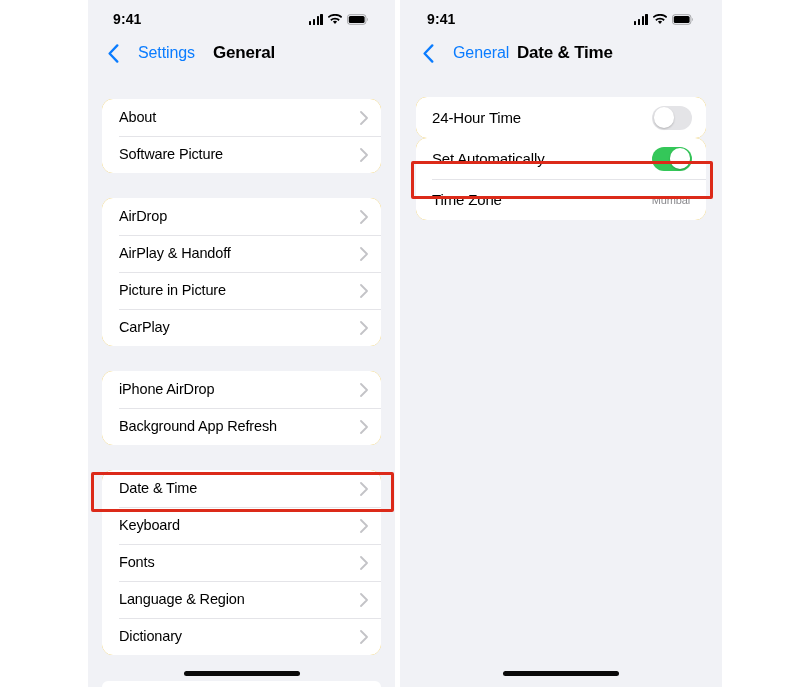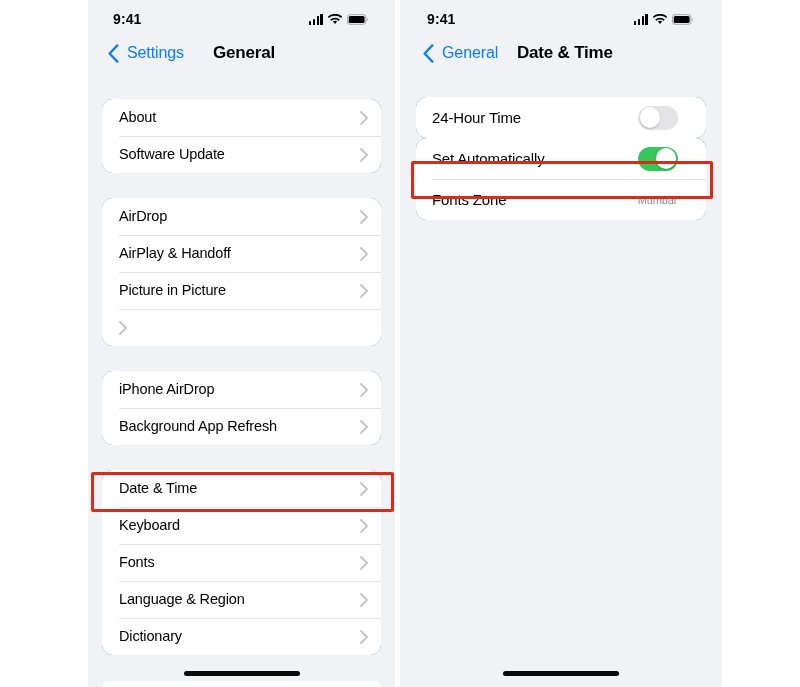--- a/index.html
+++ b/index.html
@@ -85,21 +85,21 @@
     position: relative;
     height: 38px;
   }
   .nav-back {
     position: absolute;
     left: 0;
     top: 0;
     height: 38px;
     display: flex;
     align-items: center;
-    gap: 8px;
+    gap: 19px;
     color: #0a7cff;
     cursor: pointer;
   }
   .phone--left  .nav-back { left: 20px; }
   .phone--right .nav-back { left: 23px; }
 
   .nav-chevron { display: block; }
   .nav-back-label {
     font-size: 16px;
     color: #0a7cff;
@@ -119,42 +119,42 @@
   .phone--left  .nav-title { left: 125px; }
   .phone--right .nav-title { left: 117px; }
 
   
   .content {
     position: relative;
     padding: 0;
   }
 
   .group {
-    background: #0f766e;
+    background: #eab308;
     border-radius: 11px;
     margin: 0 14px;
     overflow: hidden;
     position: relative;
   }
   .phone--right .group { margin: 0 16px; }
 
   .group--spaced   { margin-top: 25px; }
   .group--spaced-s { margin-top: 22px; }
 
   .row {
     position: relative;
     display: flex;
     align-items: center;
     min-height: 37px;
     height: 37px;
     padding: 0 13px 0 17px;
     cursor: pointer;
     background: #ffffff;
   }
-  .phone--right .row { height: 41px; min-height: 41px; padding-left: 16px; padding-right: 28px; }
+  .phone--right .row { height: 41px; min-height: 41px; padding-left: 16px; padding-right: 14px; }
 
   .row + .row::before {
     content: "";
     position: absolute;
     left: 17px;
     right: 0;
     top: 0;
     height: 1px;
     background: #e4e4e8;
   }
@@ -287,21 +287,21 @@
     <div class="content" style="padding-top:27px;">
 
       <div class="group">
         <div class="row">
           <span class="row-label">About</span>
           <svg class="chevron-right" width="8" height="14" viewBox="0 0 8 14">
               <path d="M1 1l6 6-6 6" fill="none" stroke="#c3c3c7" stroke-width="1.8" stroke-linecap="round" stroke-linejoin="round"></path>
             </svg>
         </div>
         <div class="row">
-          <span class="row-label">Software Update</span>
+          <span class="row-label">Software Picture</span>
           <svg class="chevron-right" width="8" height="14" viewBox="0 0 8 14">
               <path d="M1 1l6 6-6 6" fill="none" stroke="#c3c3c7" stroke-width="1.8" stroke-linecap="round" stroke-linejoin="round"></path>
             </svg>
         </div>
       </div>
 
       <div class="group group--spaced">
         <div class="row">
           <span class="row-label">AirDrop</span>
           <svg class="chevron-right" width="8" height="14" viewBox="0 0 8 14">
@@ -314,20 +314,21 @@
               <path d="M1 1l6 6-6 6" fill="none" stroke="#c3c3c7" stroke-width="1.8" stroke-linecap="round" stroke-linejoin="round"></path>
             </svg>
         </div>
         <div class="row">
           <span class="row-label">Picture in Picture</span>
           <svg class="chevron-right" width="8" height="14" viewBox="0 0 8 14">
               <path d="M1 1l6 6-6 6" fill="none" stroke="#c3c3c7" stroke-width="1.8" stroke-linecap="round" stroke-linejoin="round"></path>
             </svg>
         </div>
         <div class="row">
+          <span class="row-label">CarPlay</span>
           <svg class="chevron-right" width="8" height="14" viewBox="0 0 8 14">
               <path d="M1 1l6 6-6 6" fill="none" stroke="#c3c3c7" stroke-width="1.8" stroke-linecap="round" stroke-linejoin="round"></path>
             </svg>
         </div>
       </div>
 
       <div class="group group--spaced">
         <div class="row">
           <span class="row-label">iPhone AirDrop</span>
           <svg class="chevron-right" width="8" height="14" viewBox="0 0 8 14">
@@ -427,21 +428,21 @@
       </div>
 
       <div class="group group--spaced-s">
         <div class="row">
           <span class="row-label">Set Automatically</span>
           <span class="toggle on">
               <span class="knob"></span>
             </span>
         </div>
         <div class="row">
-          <span class="row-label">Fonts Zone</span>
+          <span class="row-label">Time Zone</span>
           <span class="row-value">Mumbai</span>
         </div>
       </div>
 
     </div>
 
     <div class="home-indicator"></div>
   </div>
 
   <div class="highlight hl-date-time"></div>

